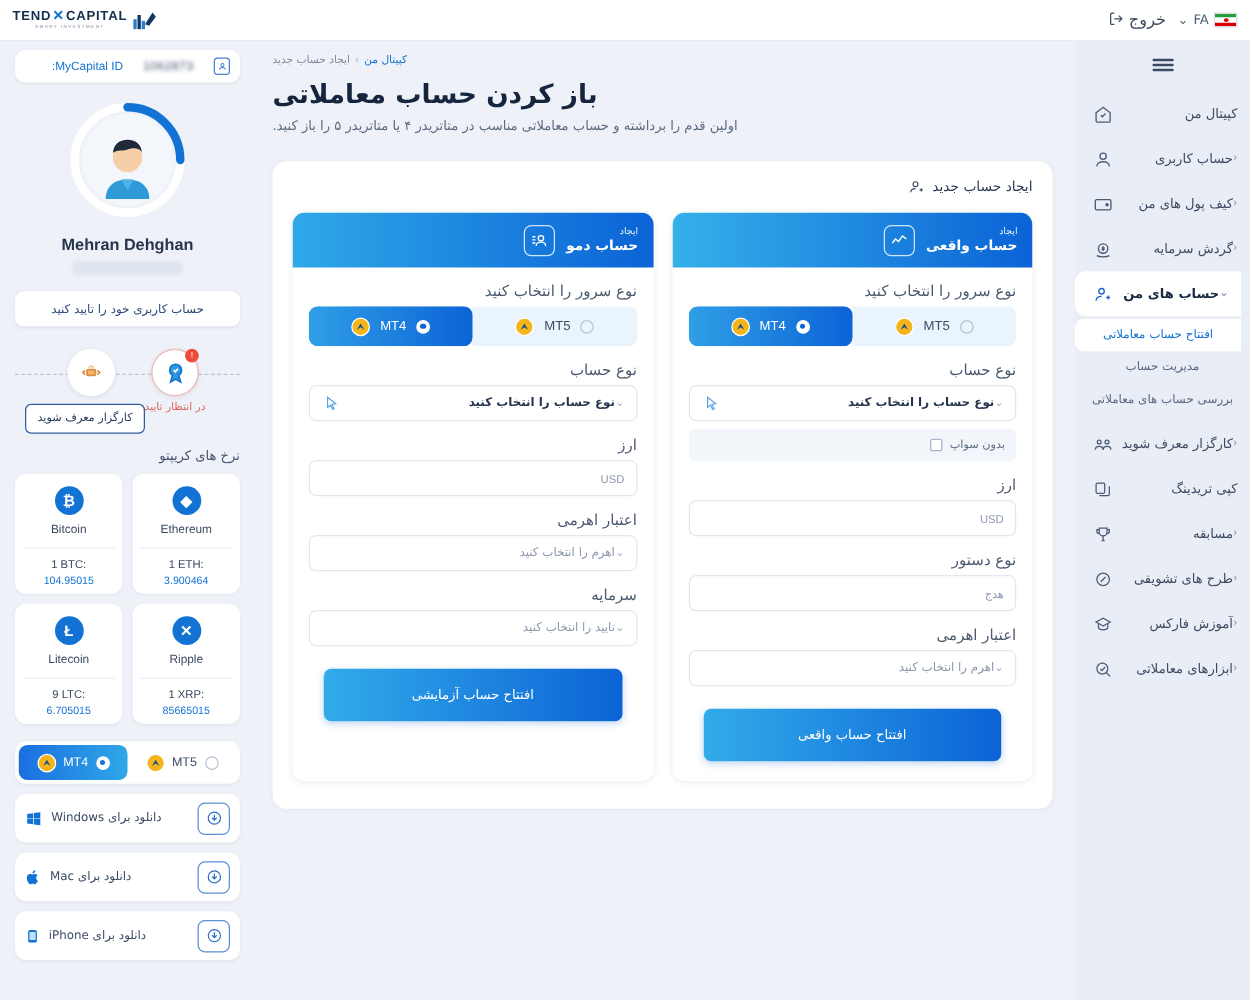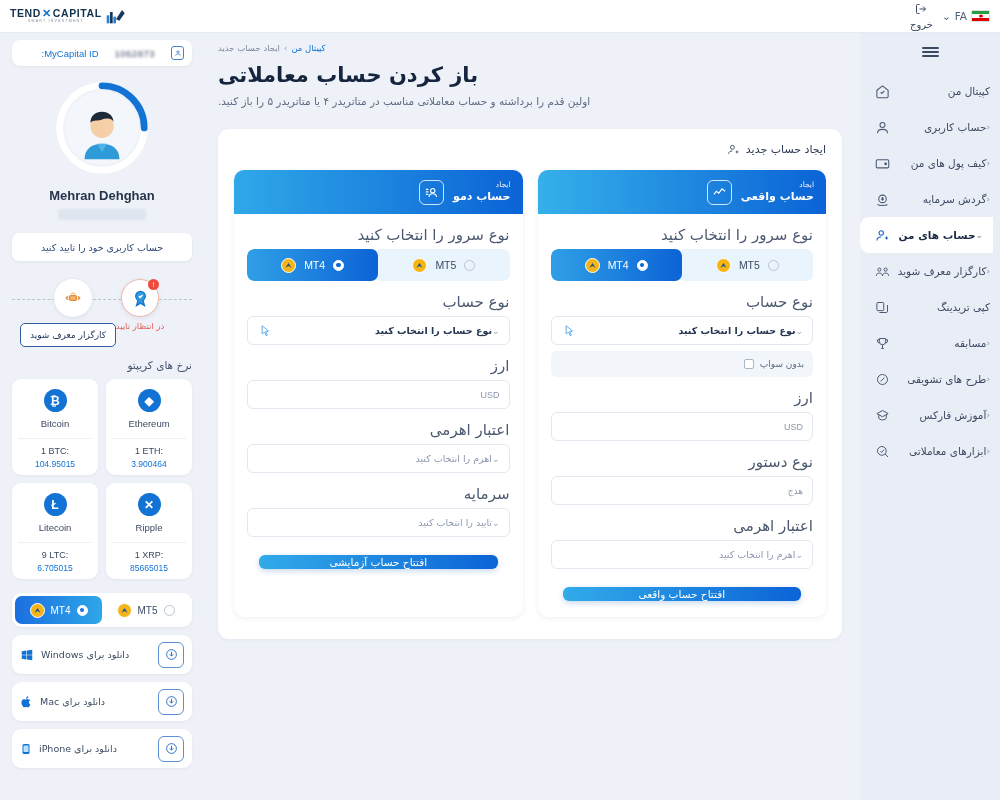--- a/index.html
+++ b/index.html
@@ -45,22 +45,22 @@
   .flag .w::after {
     content: ""; position: absolute; left: 50%; top: 50%;
     transform: translate(-50%, -50%);
     width: 4px; height: 3px; background: #da0000; border-radius: 50%;
   }
   .lang-sel {
     display: flex; align-items: center; gap: 4px;
     font-size: 10.5px; color: #51607a; cursor: pointer;
   }
   .logout-btn {
-    display: flex; align-items: center; gap: 4px;
-    font-size: 10px; color: #3c4a60; cursor: pointer; flex-direction: column;
+    display: flex; gap: 4px;
+    font-size: 13px; color: #3c4a60; cursor: pointer;
   }
 
   
   .sidebar {
     position: absolute; top: 33px; right: 0; width: 140px; height: 767px;
     background: #e9edf5; z-index: 20; overflow: hidden;
   }
   .hamburger {
     height: 30px; display: flex; align-items: center; justify-content: center;
     cursor: pointer; margin-top: 4px;
@@ -286,21 +286,21 @@
   .acct-head-icon {
     width: 25px; height: 25px; border: 1.3px solid rgba(255,255,255,.8);
     border-radius: 6px; display: flex; align-items: center; justify-content: center;
     order: 2;
   }
   .acct-head-txt { text-align: right; line-height: 1.25; order: 1; }
   .acct-head-small { font-size: 7.5px; opacity: .92; }
   .acct-head-big { font-size: 11px; font-weight: bold; }
   .acct-body { padding: 12px 13px 16px; }
   .field-label {
-    font-size: 15px; color: #4b5970; margin-bottom: 5px;
+    font-size: 12px; color: #4b5970; margin-bottom: 5px;
   }
   .field-label.t2 { margin-top: 12px; }
   .server-row {
     display: flex; gap: 0; border-radius: 7px; overflow: hidden;
     margin-bottom: 4px;
   }
   .srv-opt {
     flex: 1; height: 32px; display: flex; align-items: center;
     justify-content: center; gap: 8px; cursor: pointer; font-size: 10.5px;
     font-family: "Liberation Sans", sans-serif;
@@ -338,21 +338,21 @@
     height: 26px; background: #f2f5fa; border-radius: 5px; margin-top: 6px;
     display: flex; align-items: center; justify-content: flex-start;
     gap: 6px; padding: 0 9px;
   }
   .chk {
     width: 10px; height: 10px; border: 1.2px solid #a9b5c8;
     border-radius: 2px; background: #fff; order: 2;
   }
   .swap-label { font-size: 9px; color: #5d6b82; order: 1; }
   .submit-btn {
-    margin-top: 18px; height: 14px; border-radius: 6px; color: #fff;
+    margin-top: 18px; height: 42px; border-radius: 6px; color: #fff;
     display: flex; align-items: center; justify-content: center;
     font-size: 10.5px; cursor: pointer;
     background: linear-gradient(270deg, #0c63d6 0%, #32abe9 100%);
     box-shadow: 0 2px 6px rgba(20,100,200,.25);
   }
   .submit-btn.wide { margin: 18px 12px 0; }
 </style>
 </head>
 <body>
 
@@ -456,20 +456,25 @@
       <span class="nav-label">حساب های من</span>
       <span class="ico">
         <svg width="15" height="15" viewBox="0 0 24 24" fill="none" stroke="currentColor" stroke-width="1.7">
           <circle cx="10" cy="8" r="3.5"></circle>
             <path d="M3 20c0-3.5 3.2-5.5 7-5.5"></path>
             <path d="M16 16h5M18.5 13.5v5"></path>
         </svg>
       </span>
     </div>
 
+    <div class="sub-nav">
+      <div class="sub-item active">افتتاح حساب معاملاتی</div>
+      <div class="sub-item">مدیریت حساب</div>
+      <div class="sub-item">بررسی حساب های معاملاتی</div>
+    </div>
 
     <div class="nav-item">
       <span class="nav-chevron">‹</span>
       <span class="nav-label">کارگزار معرف شوید</span>
       <span class="ico">
         <svg width="15" height="15" viewBox="0 0 24 24" fill="none" stroke="currentColor" stroke-width="1.6">
           <circle cx="7" cy="9" r="2.5"></circle>
             <circle cx="17" cy="9" r="2.5"></circle>
           <path d="M2 19c0-3 2.5-4.5 5-4.5s5 1.5 5 4.5"></path>
             <path d="M12 19c0-3 2.5-4.5 5-4.5s5 1.5 5 4.5"></path>

